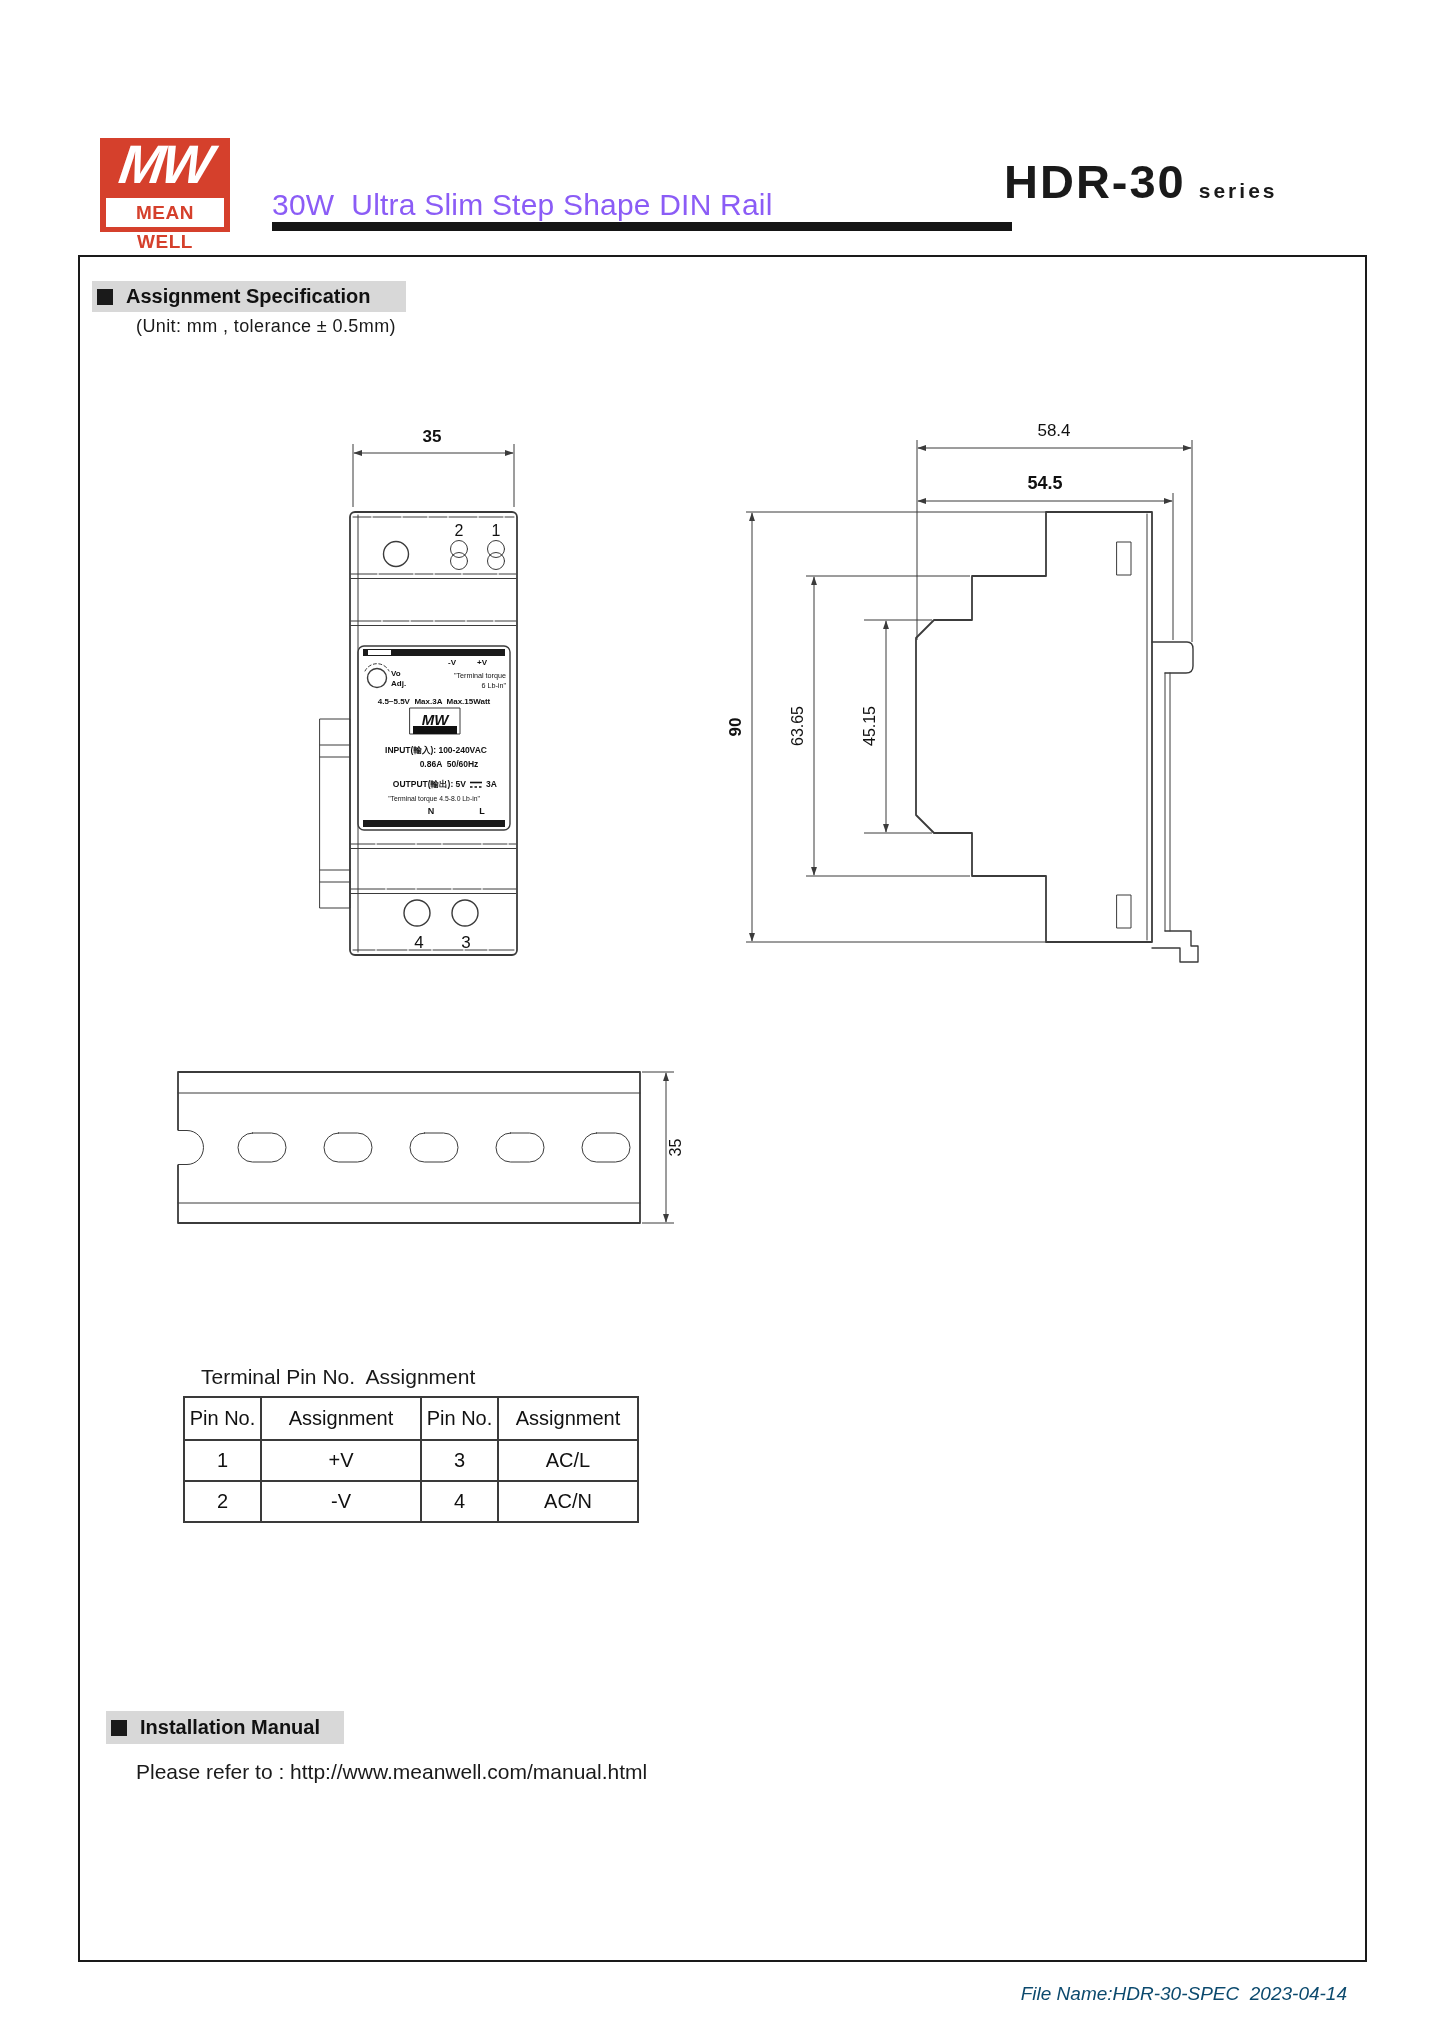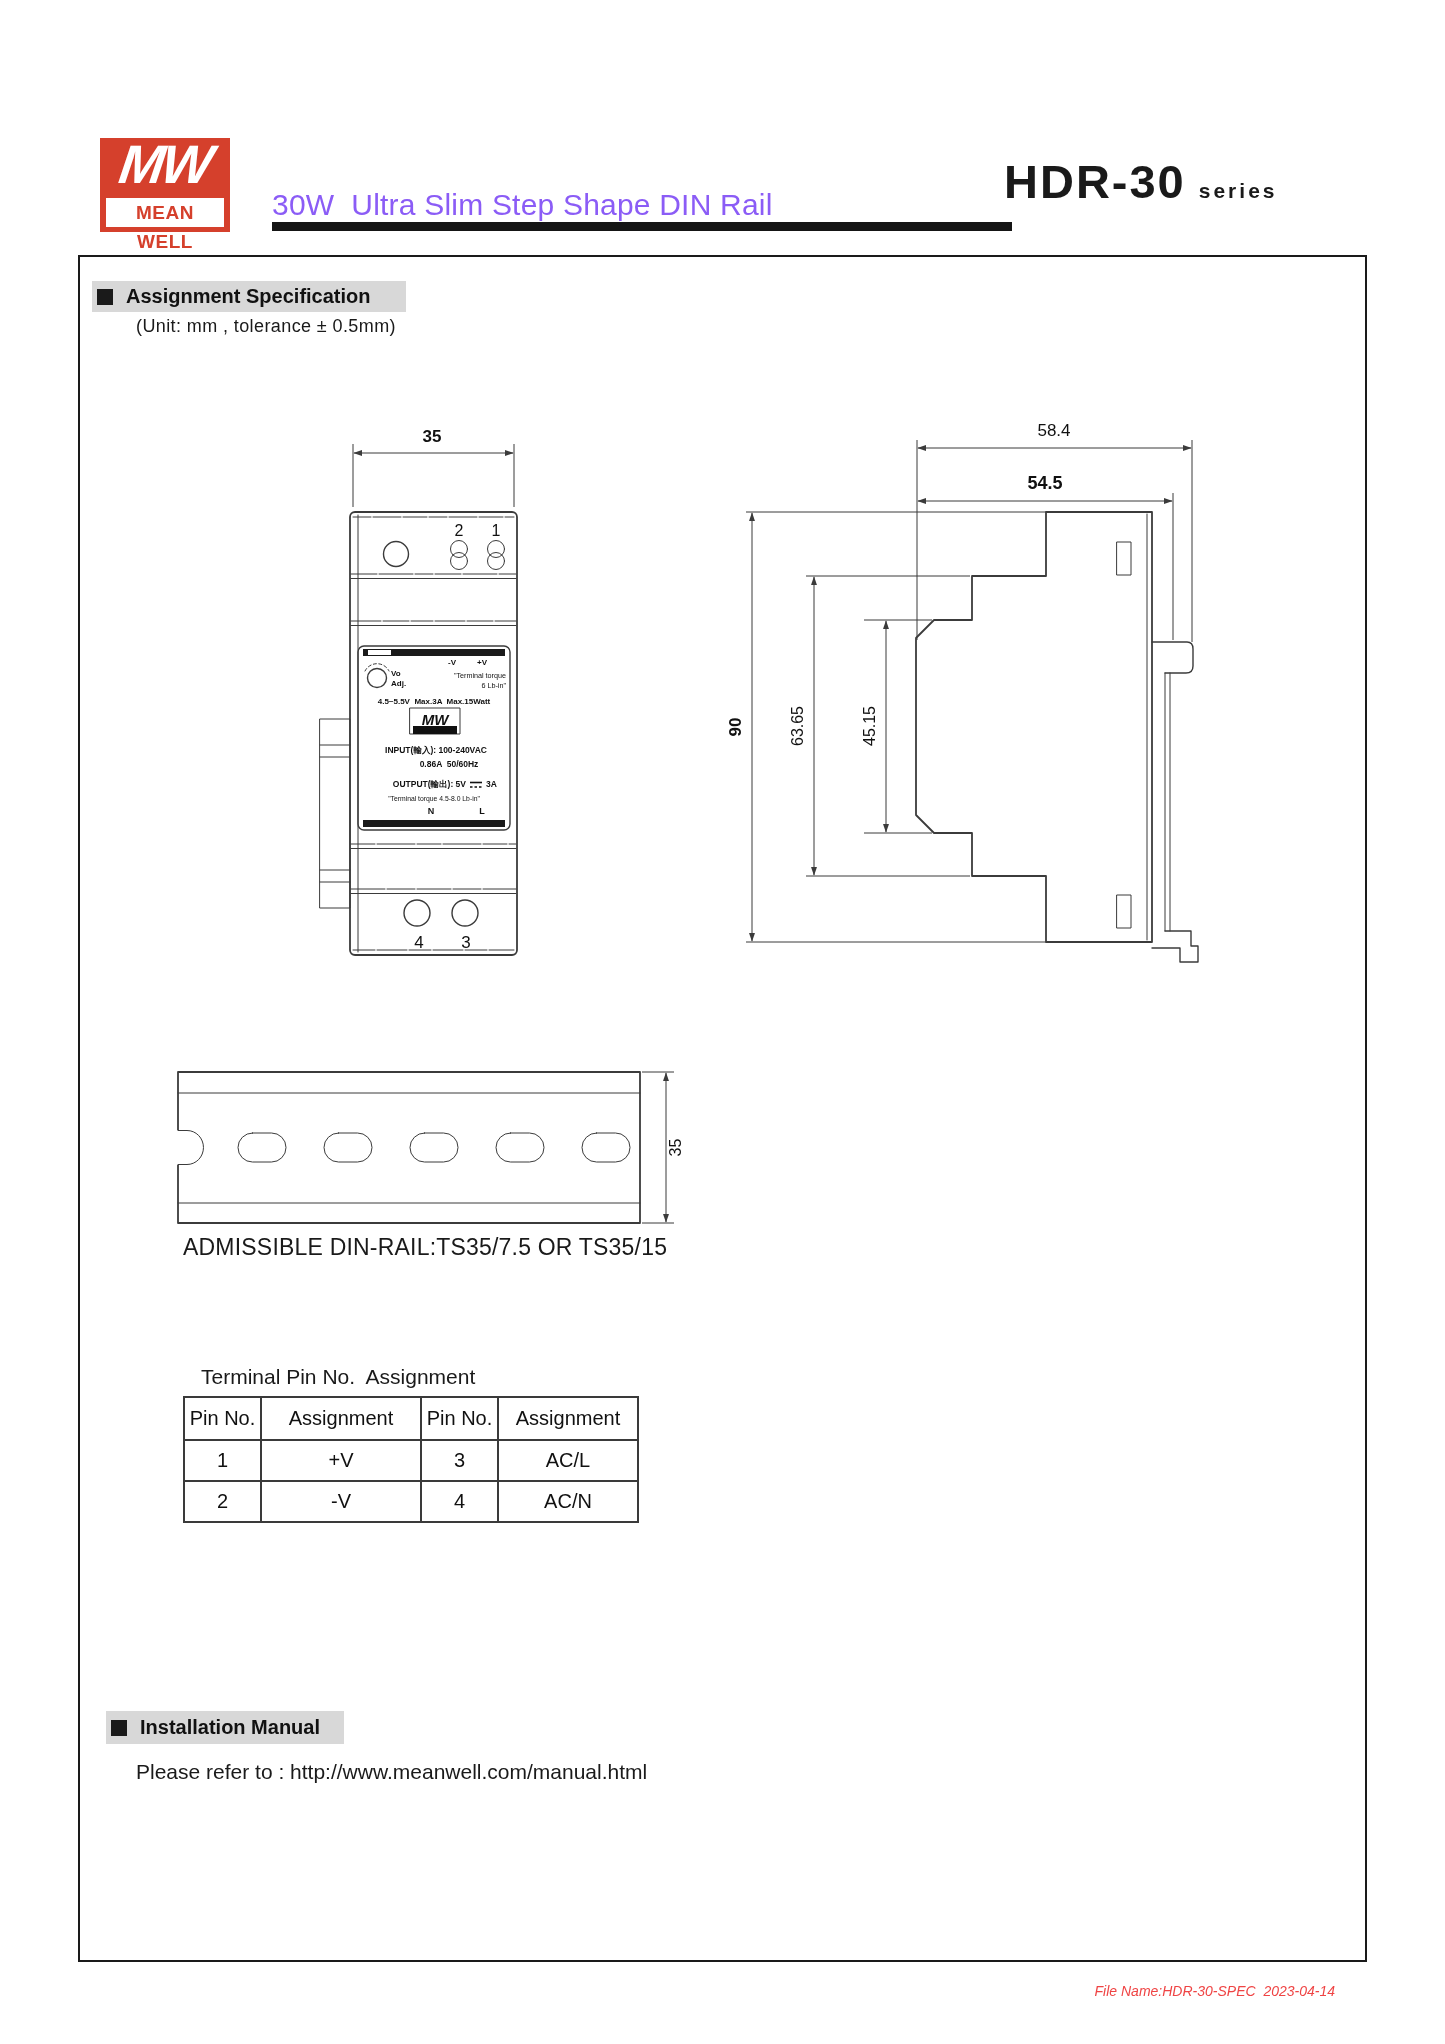--- a/index.html
+++ b/index.html
@@ -40,21 +40,21 @@
   
   .table-wrap { position:absolute; left:183px; top:1365px; }
   .table-title { font-size:21px; margin:0 0 7px 18px; }
   .pin-table { border-collapse:collapse;padding-left:7px; }
   .pin-table td, .pin-table th { border:2px solid #3a3a3a; text-align:center; font-size:20px;
                                  font-weight:normal; padding:0; color:#111; }
   .pin-table th { height:41px; }
   .pin-table td { height:39px; }
 
   .install-note { position:absolute; left:136px; top:1760px; font-size:21px; }
-  .footer { position:absolute; right:110px; top:1983px; font-size:14px; font-style:italic; color:#ef4444; }
+  .footer { position:absolute; right:98px; top:1983px; font-size:19px; font-style:italic; color:#0c4a6e; }
 
   
   .draw { position:absolute; left:0; top:0; }
   .ln  { stroke:#3b3b3b; stroke-width:1.4; fill:none; stroke-linejoin:round; stroke-linecap:round; }
   .thk { stroke-width:1.8; }
   .thn { stroke-width:1; }
   .d   { stroke:#3b3b3b; stroke-width:1; fill:none; }
   .arrowed { marker-start:url(#arw); marker-end:url(#arw); }
   svg text { font-family:"Liberation Sans","DejaVu Sans",sans-serif; fill:#111; }
 </style>
@@ -223,21 +223,20 @@
       <rect class="ln thn" x="496" y="1133" width="48" height="29" rx="14.5"></rect>
       <rect class="ln thn" x="582" y="1133" width="48" height="29" rx="14.5"></rect>
 
       <line class="d" x1="642" y1="1072" x2="674" y2="1072"></line>
       <line class="d" x1="642" y1="1223" x2="674" y2="1223"></line>
       <line class="d arrowed" x1="666" y1="1073" x2="666" y2="1222"></line>
       <text transform="translate(681,1147.5) rotate(-90)" font-size="16" text-anchor="middle">35</text>
     </g>
   </svg>
 
-  <div class="rail-caption">ADMISSIBLE DIN-RAIL:TS35/7.5 OR TS35/15</div>
 
   <div class="table-wrap">
     <div class="table-title pre">Terminal Pin No.  Assignment</div>
     <table class="pin-table">
       <colgroup>
         <col style="width:77px">
           <col style="width:160px">
           <col style="width:77px">
           <col style="width:140px">
       </colgroup>

